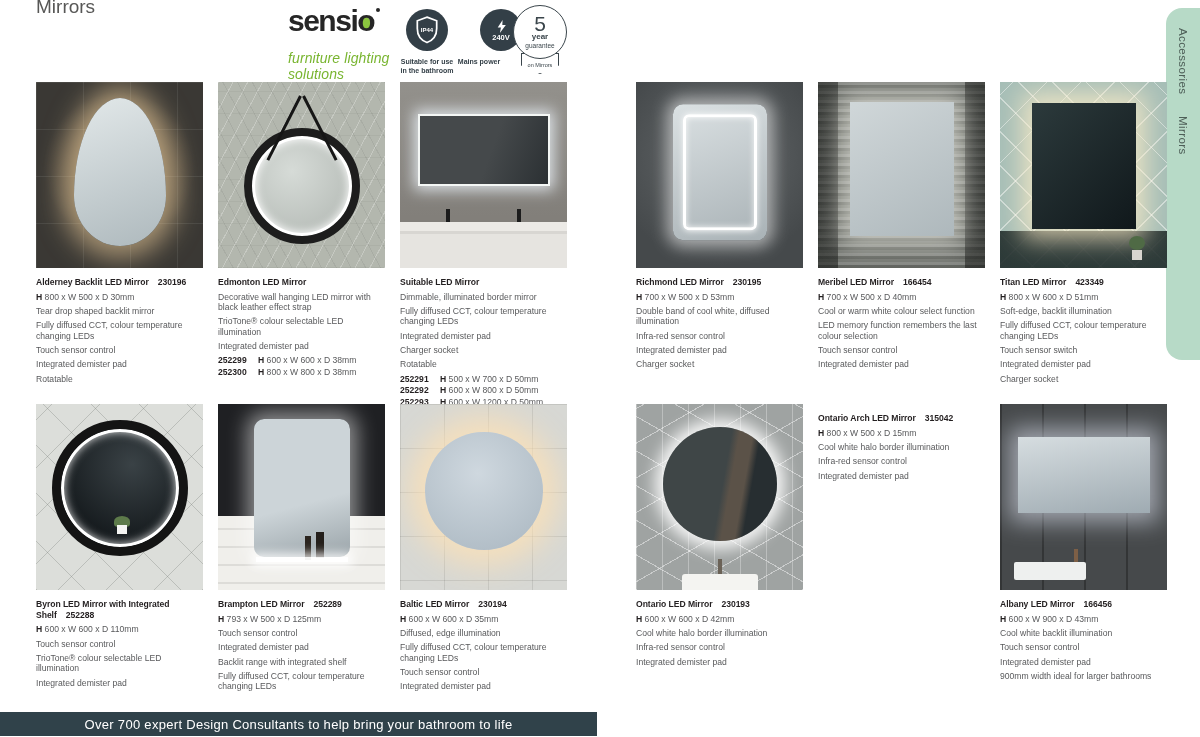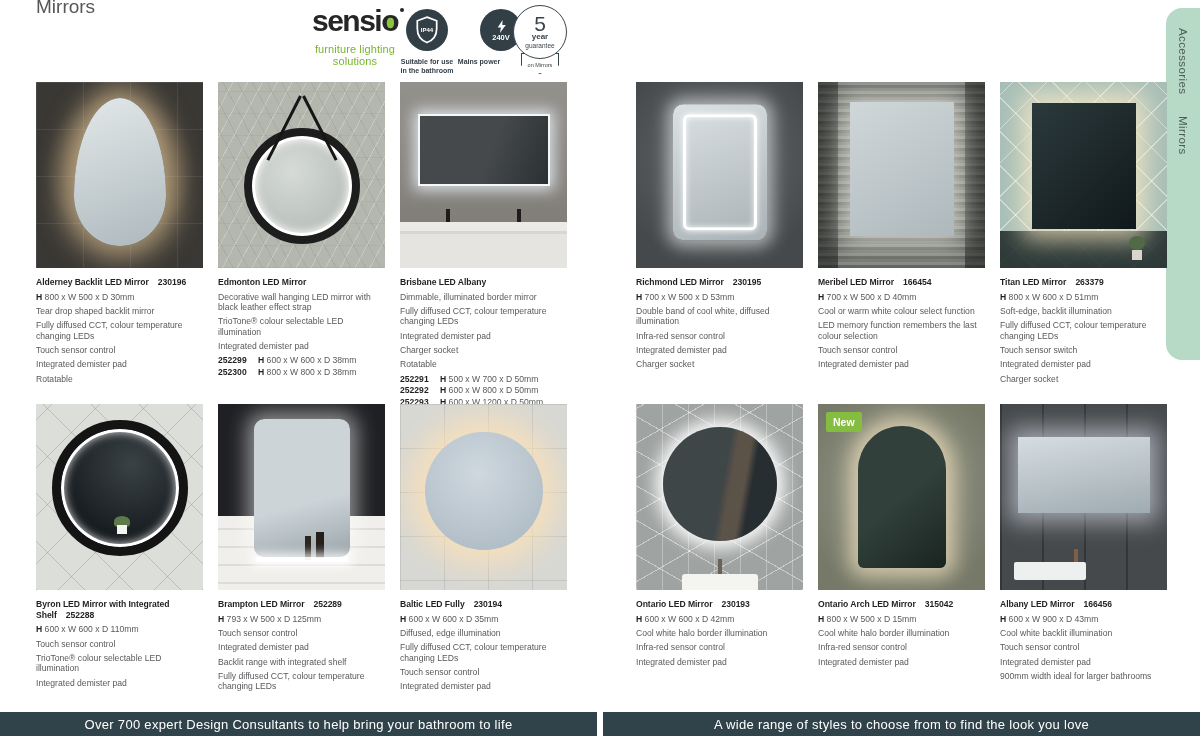--- a/index.html
+++ b/index.html
@@ -1,26 +1,26 @@
 <!DOCTYPE html>
 <html><head>
 <meta charset="utf-8">
 <style>
   html,body{margin:0;padding:0;background:#fff;}
   .canvas{position:relative;width:1200px;height:736px;background:#fff;overflow:hidden;
           font-family:"Liberation Sans",sans-serif;color:#231f20;}
 
   
   .page-title{position:absolute;left:36px;top:-4px;font-size:19px;font-weight:400;color:#575756;margin:0;}
-  .brand{position:absolute;left:300px;top:6px;width:110px;text-align:center;}
+  .brand{position:absolute;left:288px;top:6px;width:110px;}
   .brand-row{position:relative;display:inline-block;line-height:1;}
   .brand-word{position:relative;z-index:1;font-size:30px;font-weight:bold;letter-spacing:-1.5px;color:#262626;}
   .o-fill{position:absolute;right:3px;top:11px;width:11px;height:13px;border-radius:50%;background:#8bc53f;z-index:0;}
   .brand-row::after{content:"";position:absolute;right:-6px;top:2px;width:4px;height:4px;border-radius:50%;background:#262626;}
-  .brand-tagline{font-size:11px;color:#79b530;margin-top:7px;letter-spacing:0.1px;}
+  .brand-tagline{font-size:14px;color:#79b530;margin-top:14px;letter-spacing:0.1px;font-style:italic;}
 
   .circle-badge{position:absolute;top:9px;width:42px;height:42px;border-radius:50%;background:#333f47;
                 display:flex;flex-direction:column;align-items:center;justify-content:center;}
   #badge-ip44{left:406px;}
   #badge-mains{left:480px;}
   .badge-volt{color:#fff;font-size:7.5px;font-weight:bold;margin-top:-1px;}
   .badge-caption{position:absolute;top:58px;width:66px;text-align:center;font-size:7px;font-weight:bold;
                  color:#333f47;line-height:1.25;}
   #caption-ip44{left:394px;}
   #caption-mains{left:446px;}
@@ -263,21 +263,21 @@
           <div class="sku-row"><b>252299</b><span>H 600 x W 600 x D 38mm</span></div>
           <div class="sku-row"><b>252300</b><span>H 800 x W 800 x D 38mm</span></div>
         </div>
     </article>
       <article class="card">
       <div class="p-img img-brisbane">
         <div class="mirror"></div>
         <div class="accent"></div>
 
       </div>
-      <h3 class="p-name"><span>Brisbane LED Albany</span></h3>
+      <h3 class="p-name"><span>Suitable LED Mirror</span></h3>
 
       <div class="p-feats">
           <div class="feat">Dimmable, illuminated border mirror</div>
           <div class="feat">Fully diffused CCT, colour temperature changing LEDs</div>
           <div class="feat">Integrated demister pad</div>
           <div class="feat">Charger socket</div>
           <div class="feat">Rotatable</div>
         </div>
       <div class="p-skus">
           <div class="sku-row"><b>252291</b><span>H 500 x W 700 x D 50mm</span></div>
@@ -314,21 +314,21 @@
           <div class="feat">Backlit range with integrated shelf</div>
           <div class="feat">Fully diffused CCT, colour temperature changing LEDs</div>
         </div>
 
     </article>
       <article class="card">
       <div class="p-img img-baltic">
         <div class="mirror"></div>
 
       </div>
-      <h3 class="p-name"><span>Baltic LED Fully</span><span class="p-code">230194</span></h3>
+      <h3 class="p-name"><span>Baltic LED Mirror</span><span class="p-code">230194</span></h3>
       <div class="p-size">H 600 x W 600 x D 35mm</div>
       <div class="p-feats">
           <div class="feat">Diffused, edge illumination</div>
           <div class="feat">Fully diffused CCT, colour temperature changing LEDs</div>
           <div class="feat">Touch sensor control</div>
           <div class="feat">Integrated demister pad</div>
         </div>
 
     </article>
     </section>
@@ -362,21 +362,21 @@
           <div class="feat">Integrated demister pad</div>
         </div>
 
     </article>
       <article class="card">
       <div class="p-img img-titan">
         <div class="mirror"></div>
         <div class="accent"></div>
 
       </div>
-      <h3 class="p-name"><span>Titan LED Mirror</span><span class="p-code">263379</span></h3>
+      <h3 class="p-name"><span>Titan LED Mirror</span><span class="p-code">423349</span></h3>
       <div class="p-size">H 800 x W 600 x D 51mm</div>
       <div class="p-feats">
           <div class="feat">Soft-edge, backlit illumination</div>
           <div class="feat">Fully diffused CCT, colour temperature changing LEDs</div>
           <div class="feat">Touch sensor switch</div>
           <div class="feat">Integrated demister pad</div>
           <div class="feat">Charger socket</div>
         </div>
 
     </article>
@@ -389,25 +389,20 @@
       <h3 class="p-name"><span>Ontario LED Mirror</span><span class="p-code">230193</span></h3>
       <div class="p-size">H 600 x W 600 x D 42mm</div>
       <div class="p-feats">
           <div class="feat">Cool white halo border illumination</div>
           <div class="feat">Infra-red sensor control</div>
           <div class="feat">Integrated demister pad</div>
         </div>
 
     </article>
       <article class="card">
-      <div class="p-img img-ontario-arch">
-        <div class="mirror"></div>
-
-        <span class="new-badge">New</span>
-      </div>
       <h3 class="p-name"><span>Ontario Arch LED Mirror</span><span class="p-code">315042</span></h3>
       <div class="p-size">H 800 x W 500 x D 15mm</div>
       <div class="p-feats">
           <div class="feat">Cool white halo border illumination</div>
           <div class="feat">Infra-red sensor control</div>
           <div class="feat">Integrated demister pad</div>
         </div>
 
     </article>
       <article class="card">
@@ -425,18 +420,14 @@
           <div class="feat">900mm width ideal for larger bathrooms</div>
         </div>
 
     </article>
     </section>
 
   <footer class="footer-bar" id="footer-left">
     <span class="page-num">200</span>
     <span>Over 700 expert Design Consultants to help bring your bathroom to life</span>
   </footer>
-  <footer class="footer-bar" id="footer-right">
-    <span>A wide range of styles to choose from to find the look you love</span>
-    <span class="page-num">201</span>
-  </footer>
 
 </div>
 
 </body></html>

